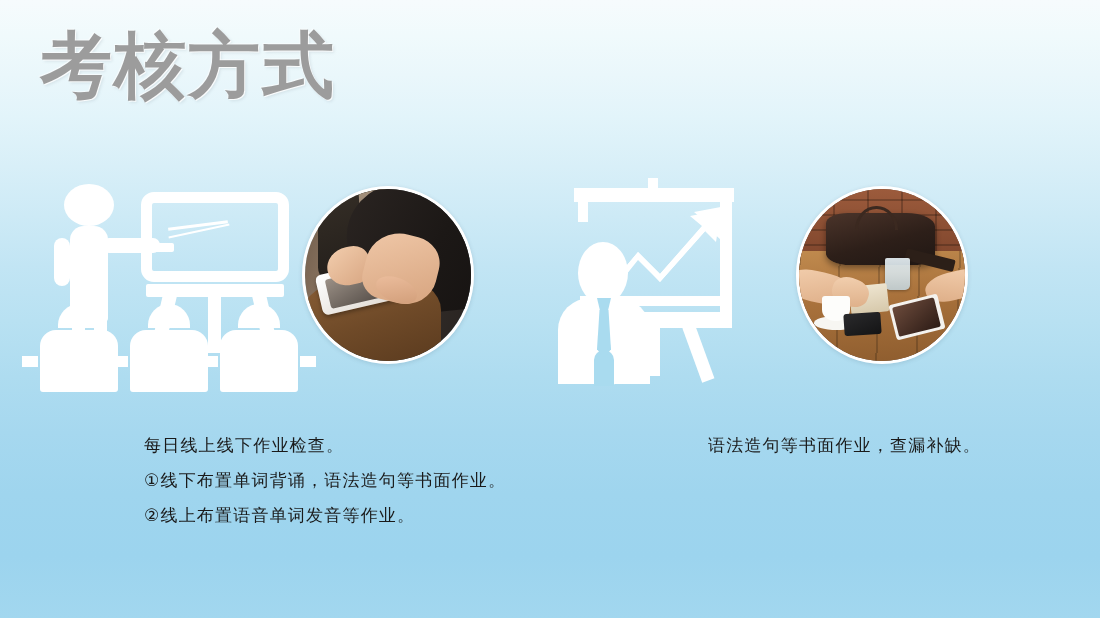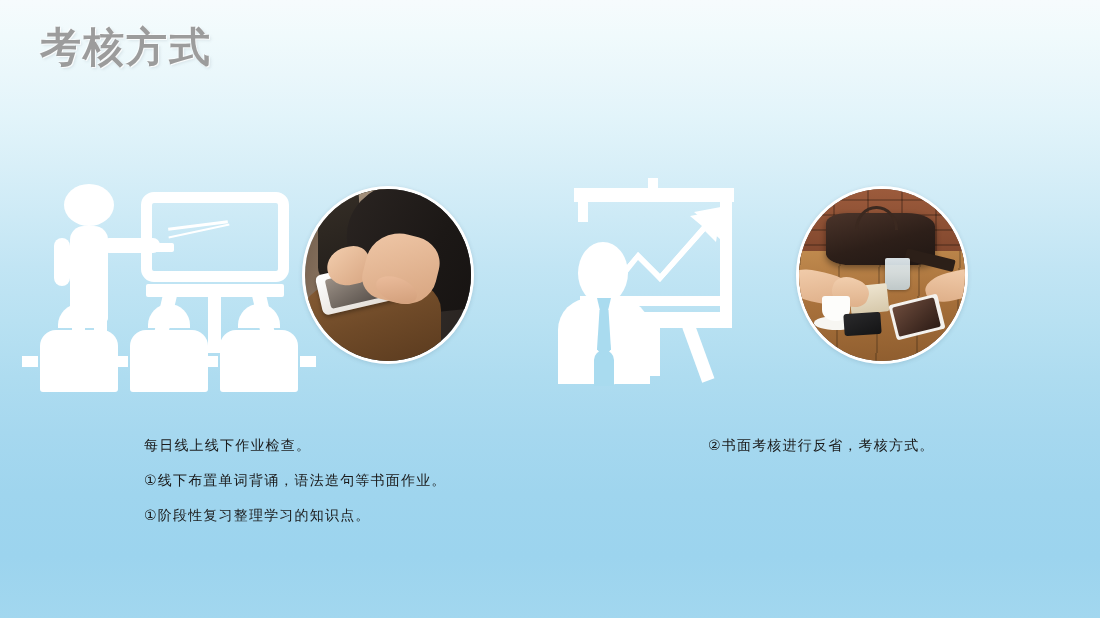--- a/index.html
+++ b/index.html
@@ -27,21 +27,21 @@
         #9fd5ee 80%,
         #9cd4ee 90%,
         #a2d7ef 100%);
   }
 
   
   .title {
     position: absolute;
     left: 40px;
     top: 24px;
-    font-size: 41px;
+    font-size: 72px;
     font-weight: bold;
     letter-spacing: 2px;
     color: #9c9c9c;
     line-height: 1.15;
     text-shadow:
        1px 1px 0 rgba(255,255,255,0.85),
       -1px -1px 0 rgba(255,255,255,0.55),
        2px 2px 3px rgba(120,140,150,0.18);
     white-space: nowrap;
   }
@@ -209,21 +209,21 @@
                background: linear-gradient(160deg,#f4d2b2,#dcad86); border-radius: 45%;
                transform: rotate(18deg); }
   .cp-armR   { position:absolute; left:76%; top:48%; width:34%; height:16%;
                background: linear-gradient(200deg,#f3cfae,#dcab84); border-radius: 45% 35% 35% 45%;
                transform: rotate(-14deg); }
 
   
   .text-block {
     position: absolute;
     color: #1a1a1a;
-    font-size: 14px;
+    font-size: 17px;
     line-height: 35px;
     letter-spacing: 1.2px;
     font-family: "DejaVu Sans", "Liberation Sans", sans-serif;
     font-weight: 500;
   }
   .text-left  { left: 144px; top: 428px; width: 400px; }
   .text-right { left: 708px; top: 428px; width: 330px; }
   .text-block p { margin: 0; }
 </style>
 </head>
@@ -322,20 +322,20 @@
       <div class="cp-saucer"></div>
       <div class="cp-cup"></div>
       <div class="cp-phone"></div>
       <div class="cp-tablet"></div>
     </div>
   </div>
 
   <div class="text-block text-left">
     <p>每日线上线下作业检查。</p>
     <p>①线下布置单词背诵，语法造句等书面作业。</p>
-    <p>①阶段性复习整理学习的知识点。</p>
+    <p>②线上布置语音单词发音等作业。</p>
   </div>
 
   <div class="text-block text-right">
-    <p>②书面考核进行反省，考核方式。</p>
+    <p>语法造句等书面作业，查漏补缺。</p>
   </div>
 
 </div>
 
 </body></html>

